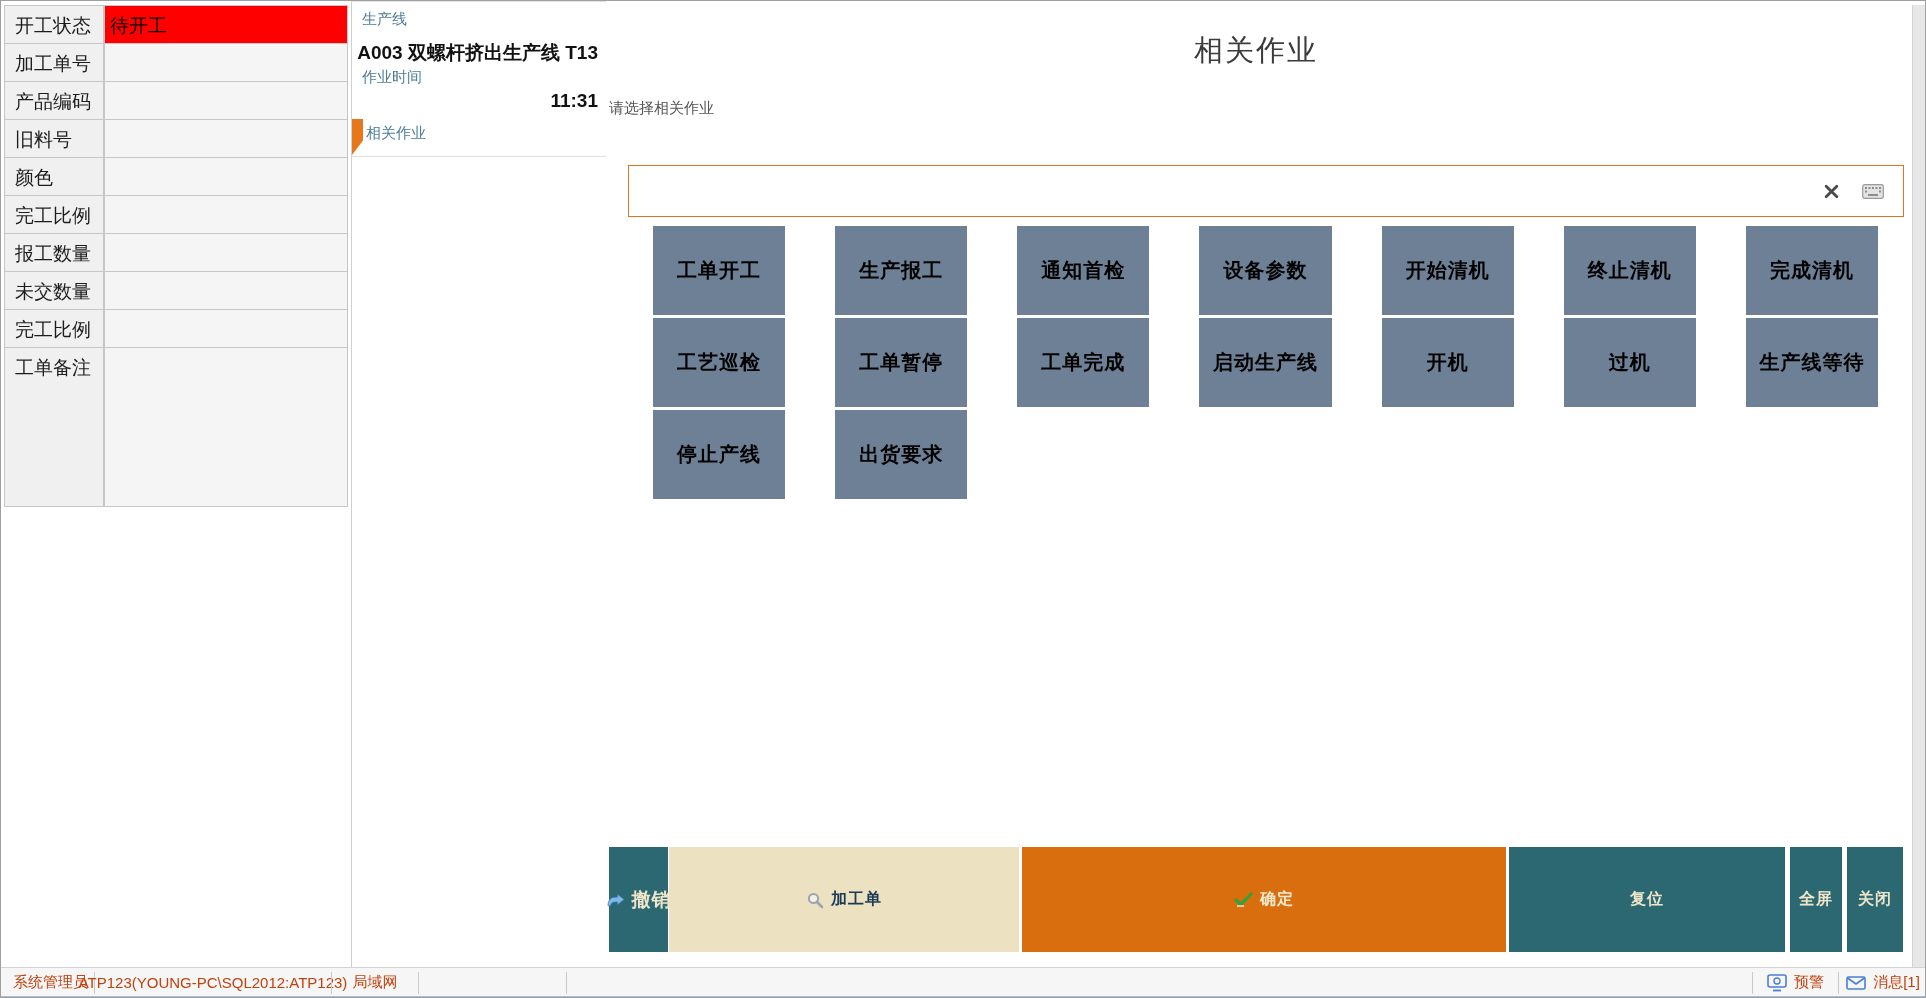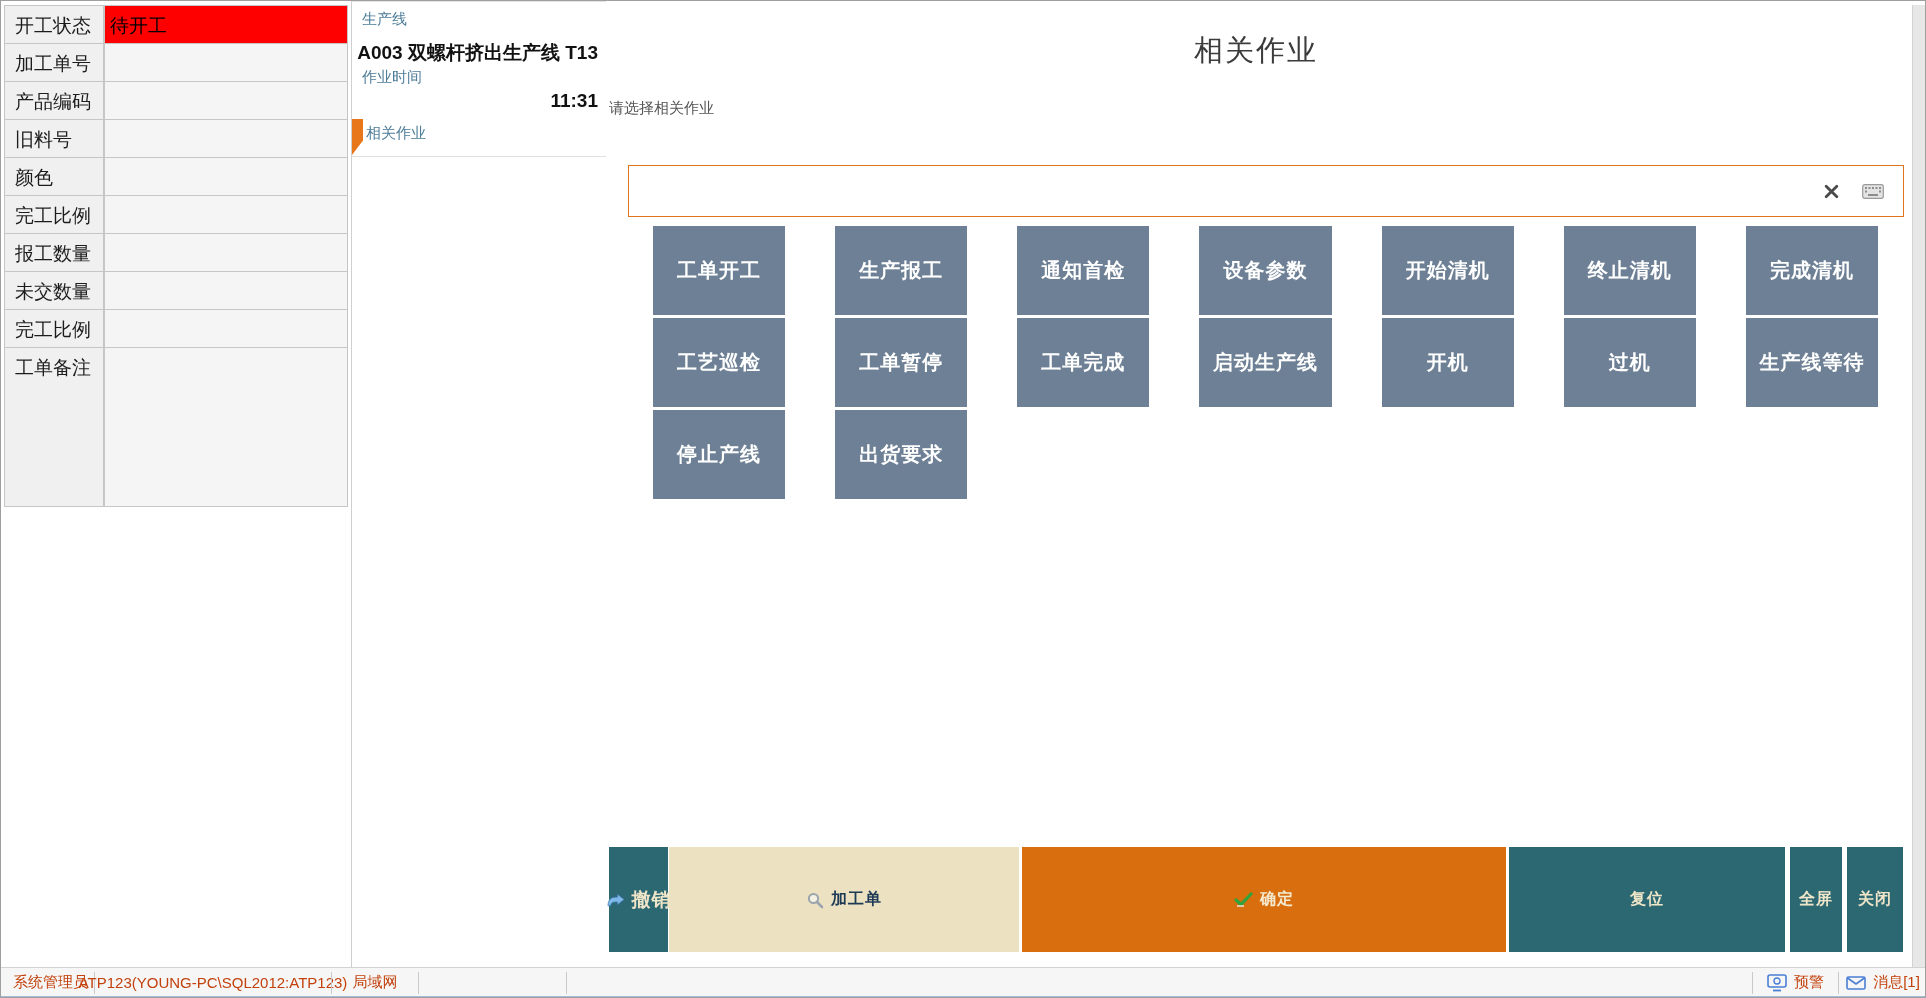--- a/index.html
+++ b/index.html
@@ -38,21 +38,21 @@
 
   .inputwrap { position:absolute; left:22px; top:164px; width:1276px; height:52px;
                border:1px solid #dd7420; background:#fff; display:flex; align-items:center; }
   .inputwrap input { flex:1; border:none; outline:none; height:100%; font-size:20px;
                      padding:0 12px; background:transparent; font-family:inherit; }
   .in-icon { display:flex; align-items:center; justify-content:center; width:28px; height:28px; cursor:pointer; }
   .in-icon.kb { margin:0 16px 0 14px; }
 
   .grid { position:absolute; left:0; top:225px; width:1272px;
           display:grid; grid-template-columns:repeat(7,1fr); gap:3px; }
-  .gbtn { height:89px; background:#6e8095; color:#ffffff; font-size:20px; font-weight:600;
+  .gbtn { height:89px; background:#6e8095; color:#000000; font-size:20px; font-weight:600;
           letter-spacing:1px; display:flex; align-items:center; justify-content:center;
           cursor:pointer; white-space:nowrap;margin-left:47px; }
 
   
   .abtn { position:absolute; top:846px; height:105px; display:flex; align-items:center;
           justify-content:center; gap:7px; font-size:16px; font-weight:bold; cursor:pointer;
           letter-spacing:1px; white-space:nowrap; }
   .abtn.teal   { background:#2b6872; color:#efe5c8; }
   .abtn.cream  { background:#ece1c1; color:#1c3a55; }
   .abtn.orange { background:#d96e0e; color:#f3ead0; }

